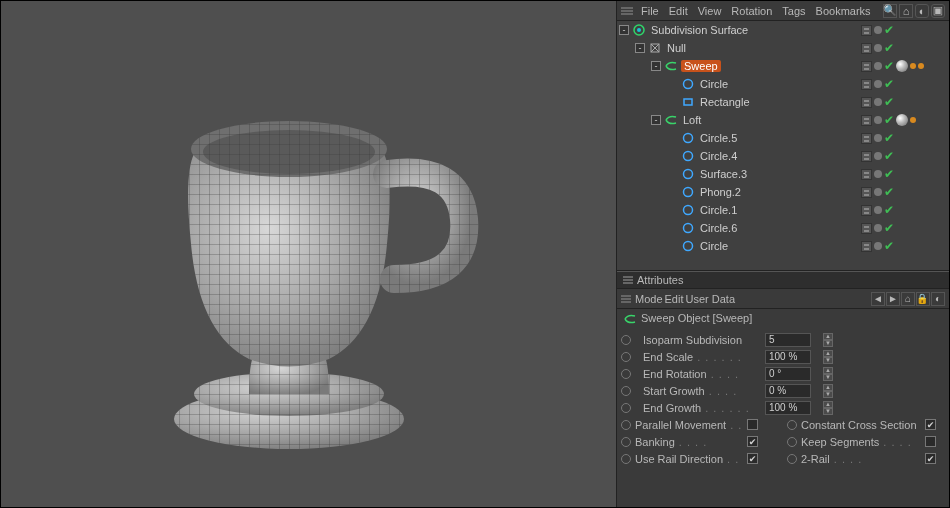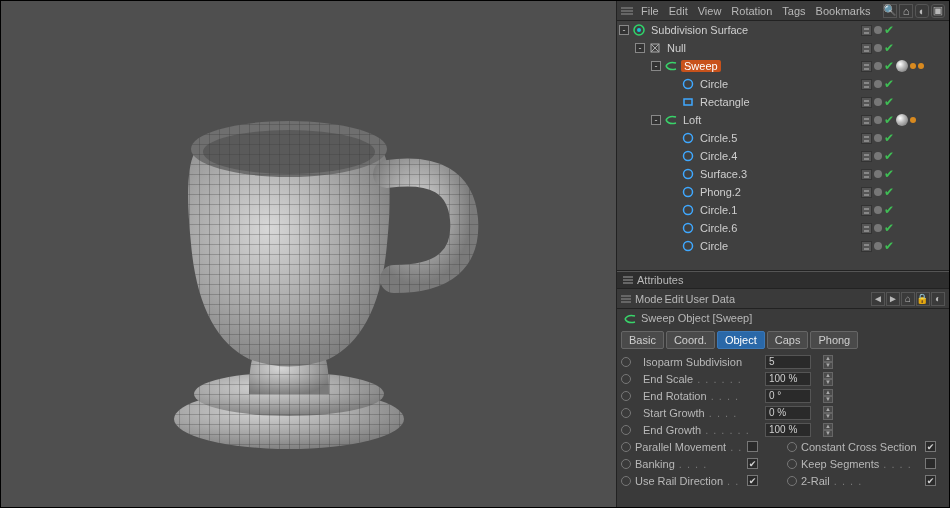--- a/index.html
+++ b/index.html
@@ -357,27 +357,20 @@
     </span>
   </div>
   <div class="obj-title">
     <span class="sweep-ico">
       <svg viewBox="0 0 14 14">
           <path d="M2 7 Q5 2 12 4 M2 7 Q5 12 12 10" stroke="#39d46a" fill="none" stroke-width="1.5"></path>
         </svg>
     </span>
     <span>Sweep Object [Sweep]</span>
   </div>
-  <div class="tabs" id="tabs">
-      <div class="tab">Basic</div>
-      <div class="tab">Coord.</div>
-      <div class="tab active">Object</div>
-      <div class="tab">Caps</div>
-      <div class="tab">Phong</div>
-    </div>
   <div class="props" id="props">
       <div class="prow">
         <span class="key"></span>
         <span class="plabel">Isoparm Subdivision<span class="dots"></span></span>
         <input type="text" value="5" style="">
         <span class="spin">
           <span>▲</span>
           <span>▼</span>
         </span>
       </div>

